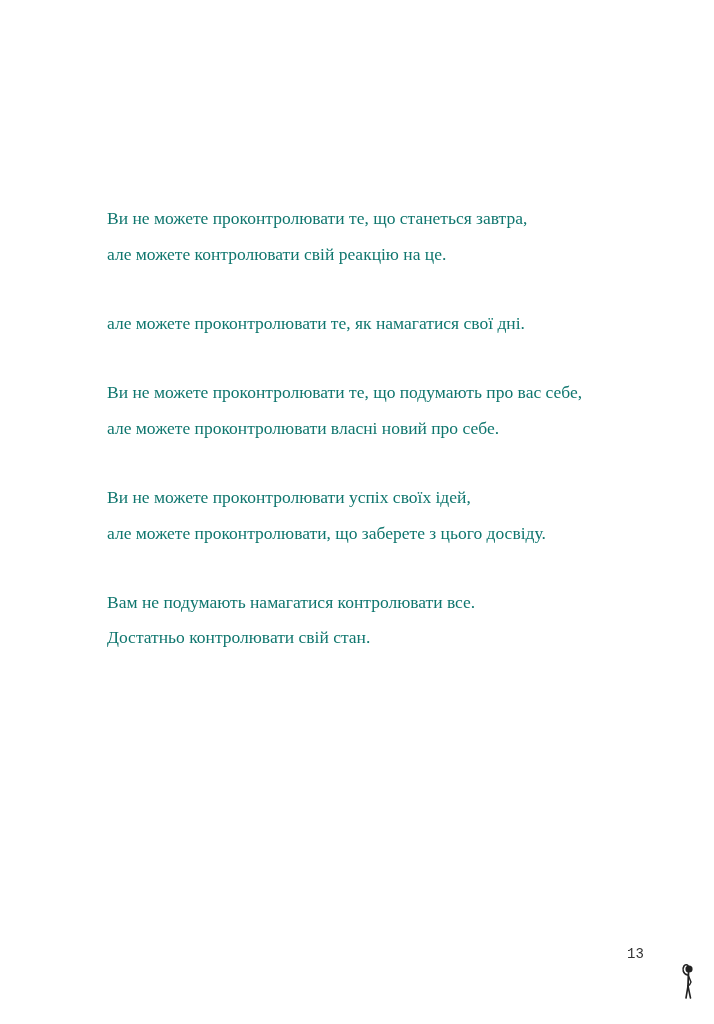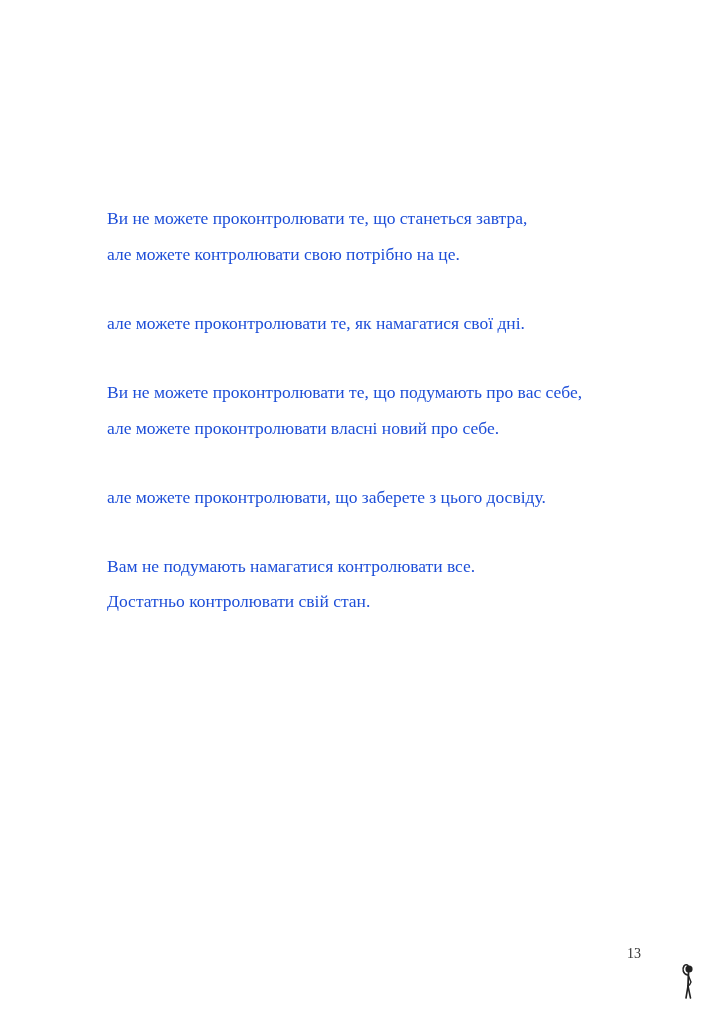--- a/index.html
+++ b/index.html
@@ -20,69 +20,70 @@
       height: 1024px;
       background: #ffffff;
     }
     .text-block {
       position: absolute;
       left: 107px;
       top: 203px;
       width: 560px;
       font-family: "Liberation Serif", serif;
       font-size: 17.5px;
-      color: #1d4ed8;
+      color: #0f766e;
     }
     .stanza {
       margin: 0 0 33px 0;
     }
     .line {
       display: block;
       height: 36px;
       line-height: 30px;
       white-space: nowrap;
     }
     .stanza.last .line {
       height: 35px;
     }
     .page-number {
       position: absolute;
       left: 627px;
       top: 946px;
-      font-family: Liberation Serif, serif;
+      font-family: Liberation Mono, monospace;
       font-size: 14px;
       color: #333333;
     }
     .figure {
       position: absolute;
       left: 679px;
       top: 962px;
       width: 18px;
       height: 38px;
     }
   </style>
 </head>
 <body>
 
 <div class="page">
   <div class="text-block">
     <div class="stanza">
       <span class="line">Ви не можете проконтролювати те, що станеться завтра,</span>
-      <span class="line">але можете контролювати свою потрібно на це.</span>
+      <span class="line">але можете контролювати свій реакцію на це.</span>
     </div>
     <div class="stanza">
     </div>
     <div class="stanza">
       <span class="line">але можете проконтролювати те, як намагатися свої дні.</span>
     </div>
     <div class="stanza">
       <span class="line">Ви не можете проконтролювати те, що подумають про вас себе,</span>
       <span class="line">але можете проконтролювати власні новий про себе.</span>
     </div>
     <div class="stanza">
+      <span class="line">Ви не можете проконтролювати успіх своїх ідей,</span>
       <span class="line">але можете проконтролювати, що заберете з цього досвіду.</span>
     </div>
     <div class="stanza last">
       <span class="line">Вам не подумають намагатися контролювати все.</span>
       <span class="line">Достатньо контролювати свій стан.</span>
     </div>
   </div>
 
   <div class="page-number">13</div>
 

